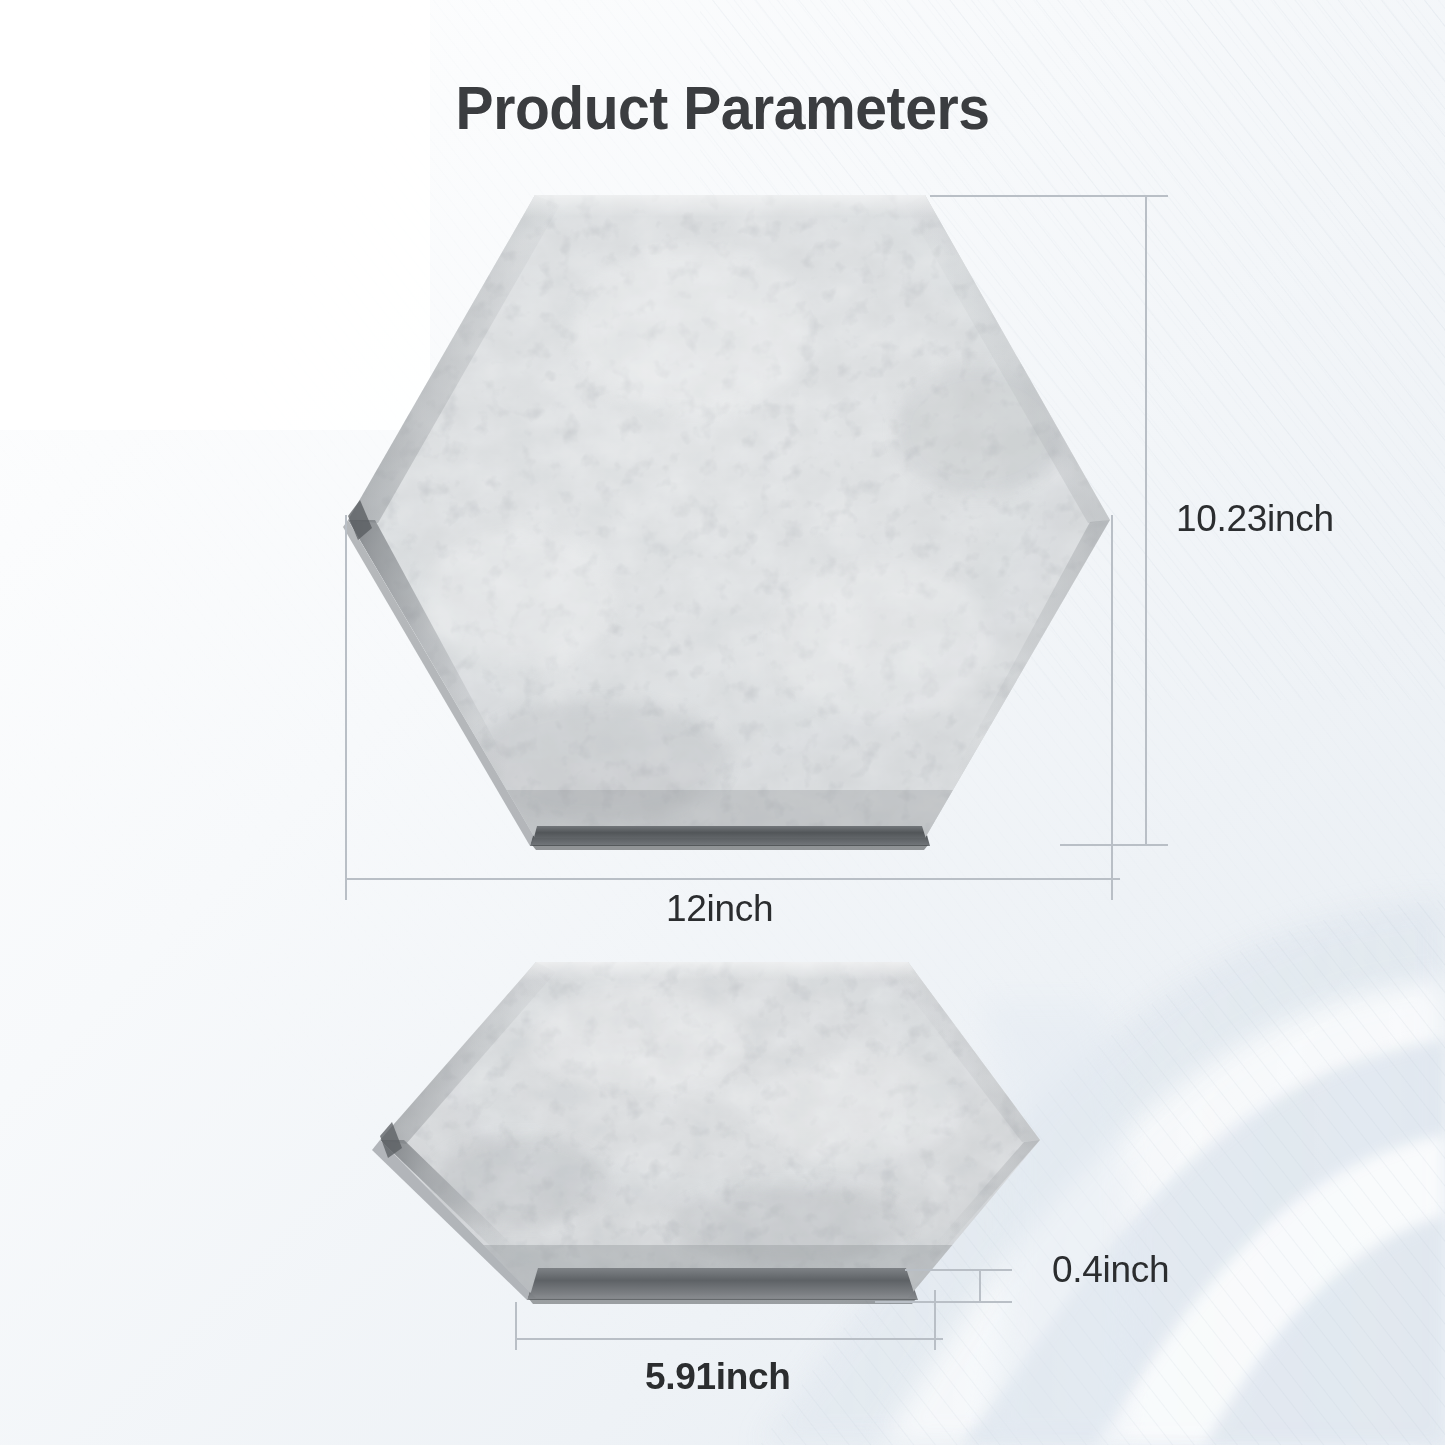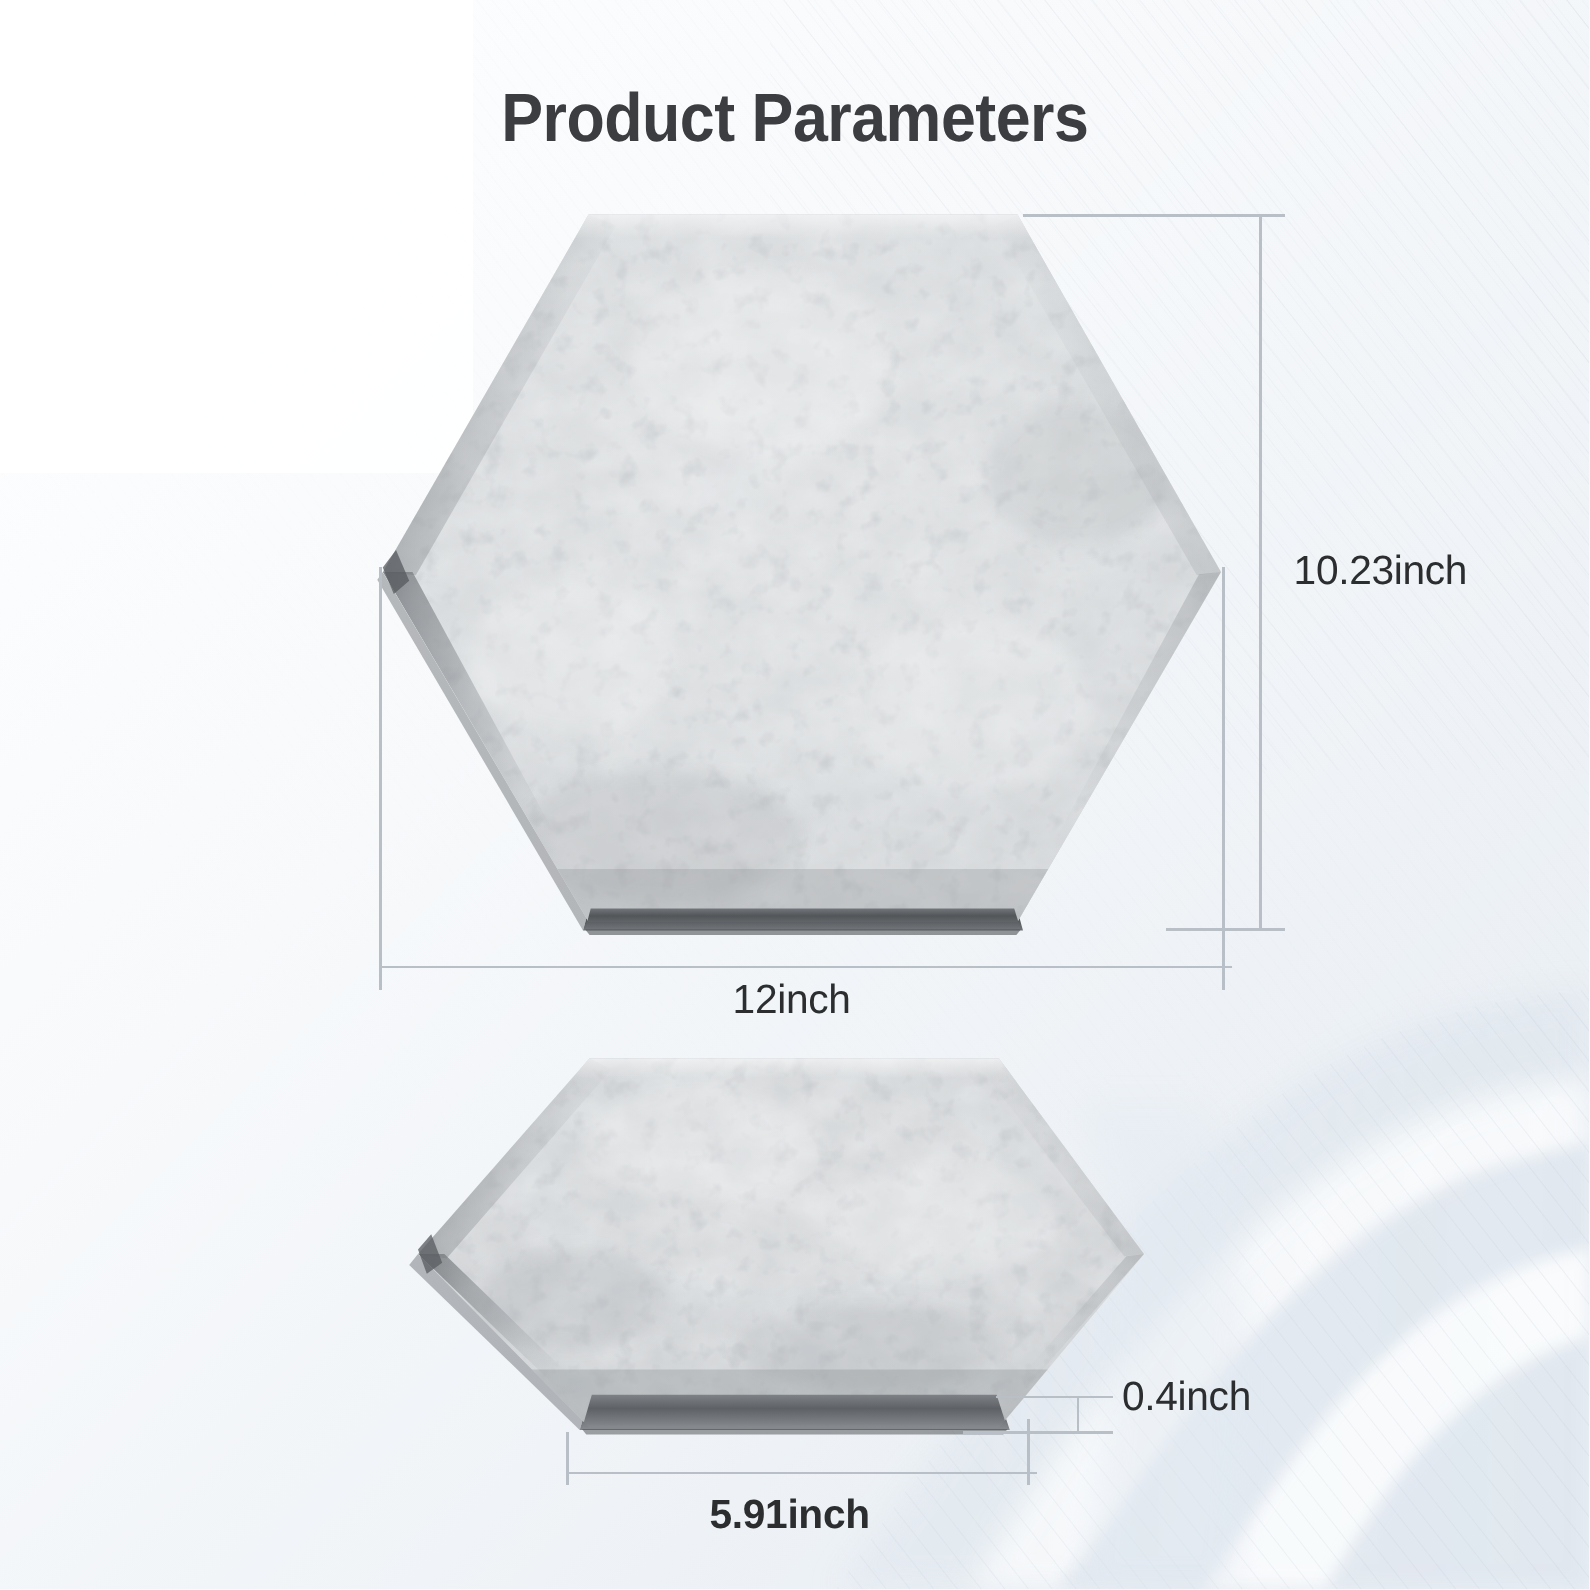--- a/index.html
+++ b/index.html
@@ -66,21 +66,21 @@
     color: #2b2d2f;
     font-family: "Liberation Sans", sans-serif;
     font-size: 37px;
     font-weight: normal;
     white-space: nowrap;
     letter-spacing: -0.3px;
     z-index: 35;
   }
   #label-height { left: 1160px; top: 498px; margin-left: 16px; }
   #label-width  { left: 652px;  top: 888px; margin-left: 14px; }
-  #label-thick  { left: 1020px; top: 1249px; }
+  #label-thick  { left: 1052px; top: 1249px; }
   #label-flat   { left: 645px;  top: 1356px; font-weight: bold; }
 </style>
 </head>
 <body>
 
 <div id="stage">
 
   <svg id="bg-art" viewBox="0 0 1445 1445" preserveAspectRatio="none">
     <defs>
       <linearGradient id="bgBase" x1="0" y1="0" x2="1" y2="1">

